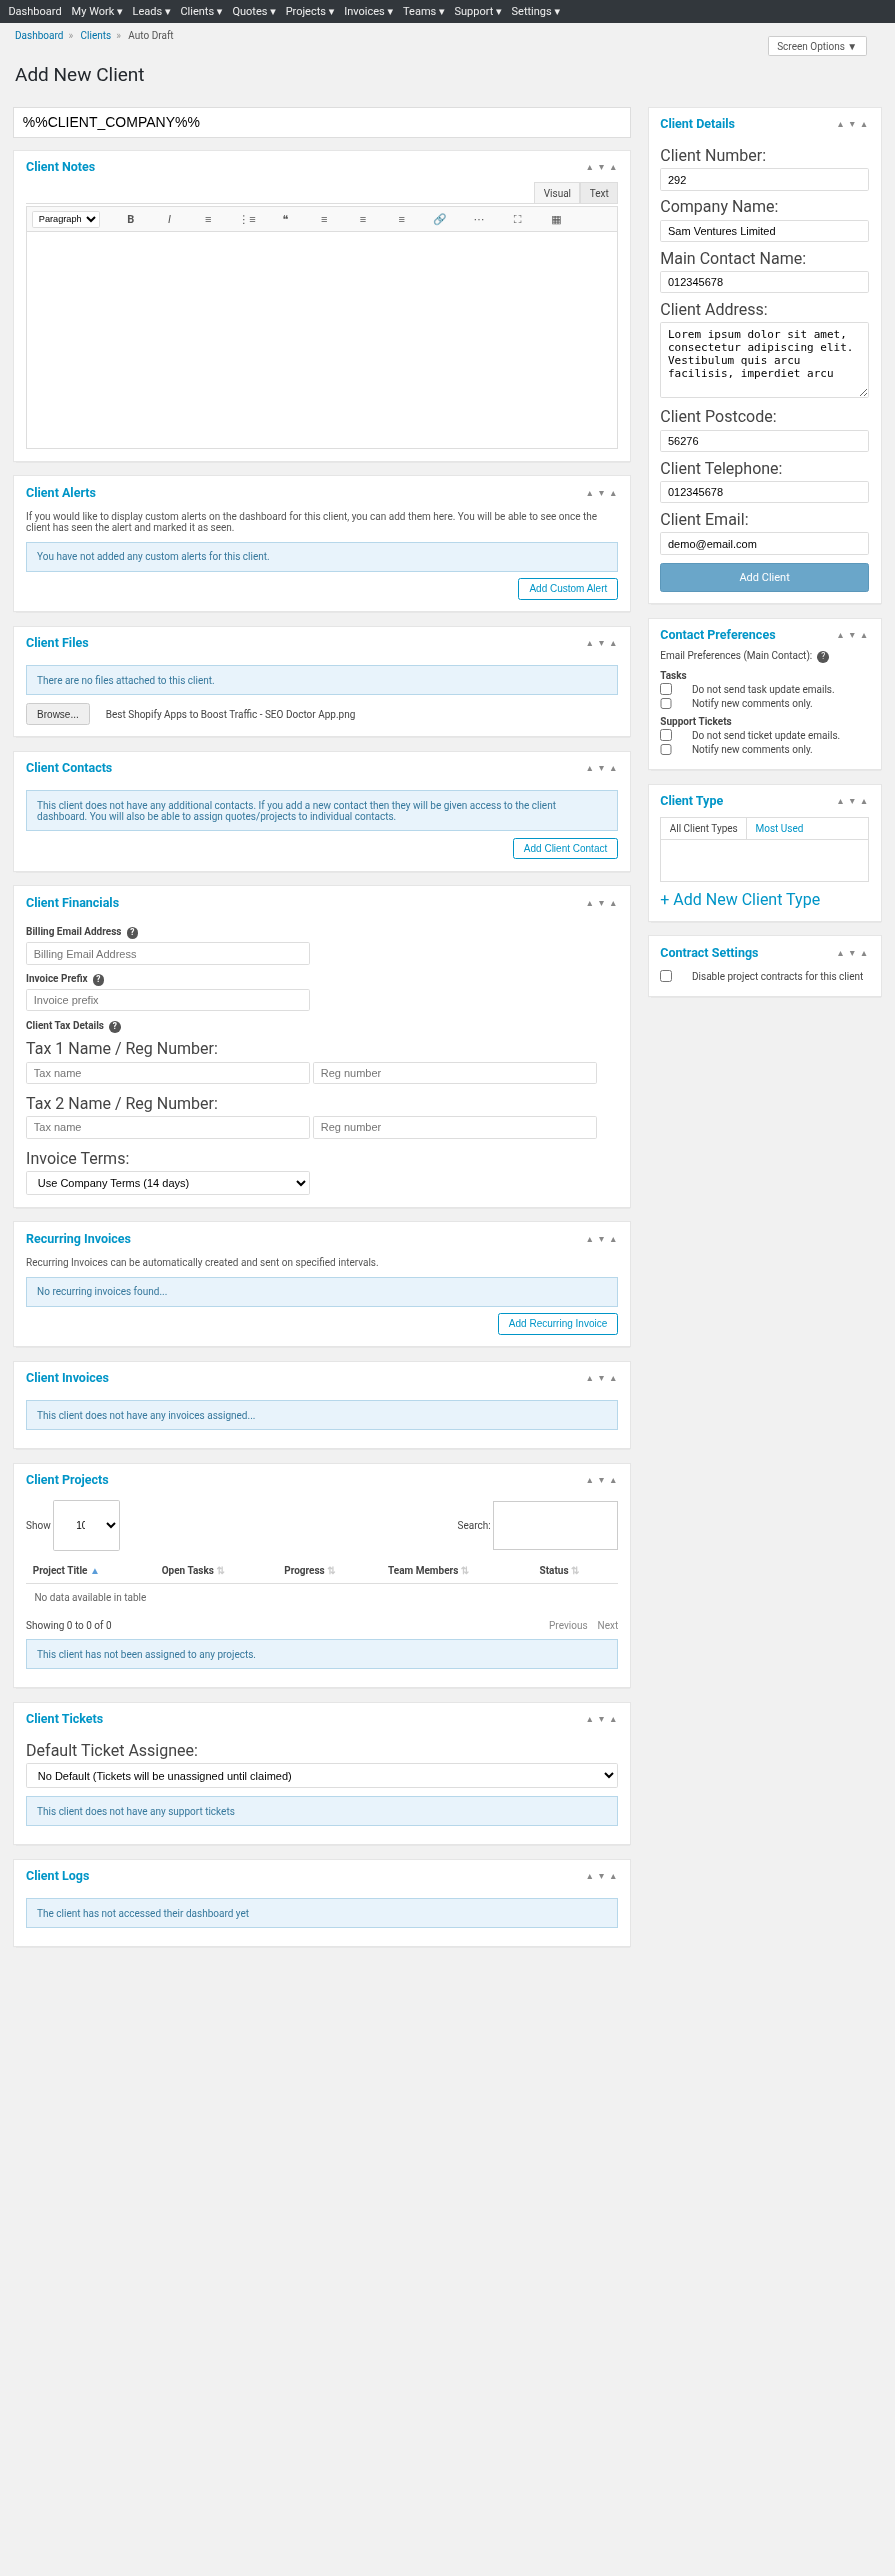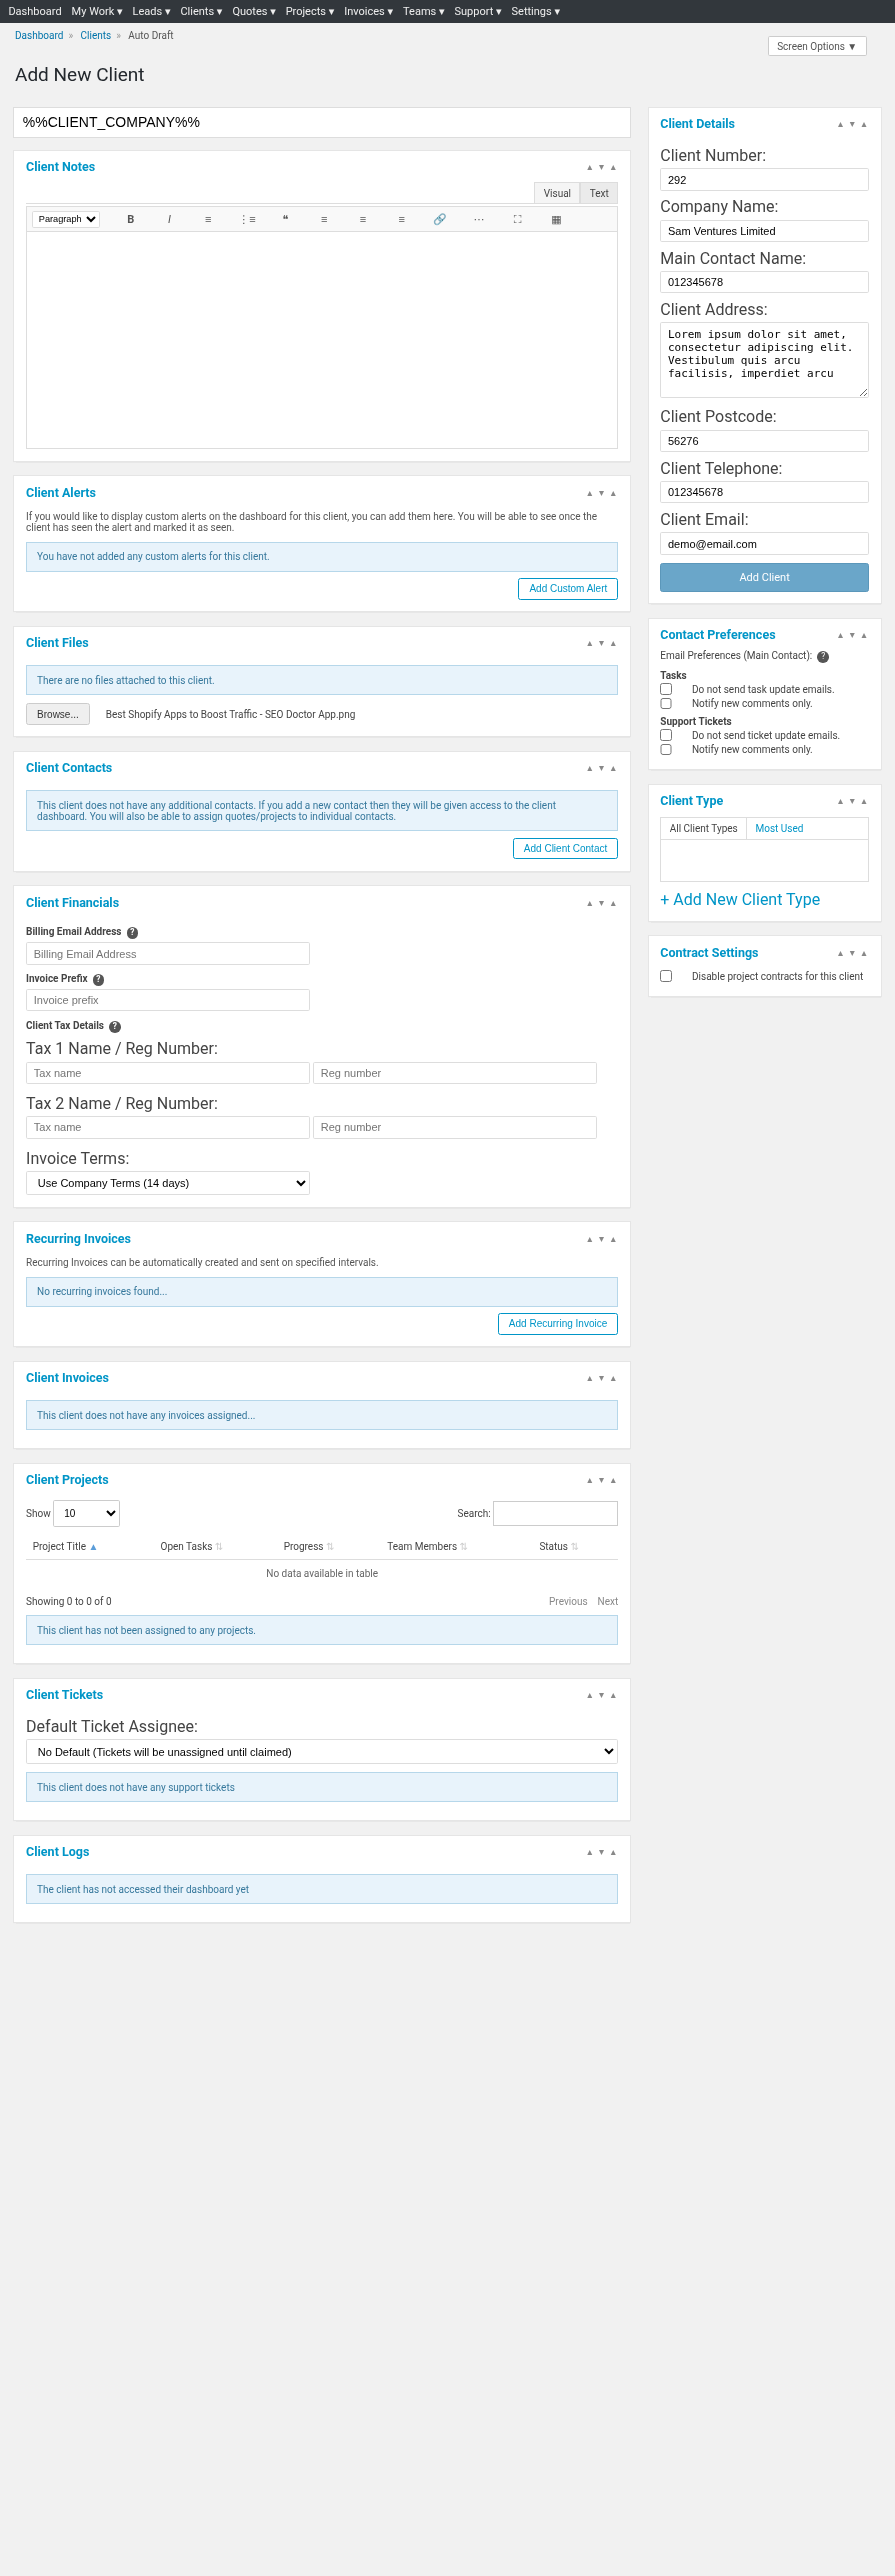--- a/index.html
+++ b/index.html
@@ -42,24 +42,24 @@
 .chk{display:flex;align-items:center;gap:20px;font-size:10px;margin:2.5px 0}
 .chk input{width:11.7px;height:11.7px}
 .sub{font-weight:700;font-size:10px;margin:6.7px 0 1.7px}
 .link{color:#0095c7;text-decoration:none;font-size:16px}
 .ct-tabs{display:flex;border:0.8px solid #ddd;font-size:10px}
 .ct-tabs span{padding:5px 8.4px;cursor:pointer}
 .ct-tabs .a{border-right:0.8px solid #ddd}
 .ct-tabs .b{color:#0095c7}
 .ct-box{border:0.8px solid #ddd;border-top:none;height:42px}
 .tbl{width:100%;border-collapse:collapse;font-size:10px;margin-top:6.7px}
-.tbl th{text-align:left;padding:6.7px;border-bottom:0.8px solid #ddd;font-weight:400;cursor:pointer}
-.tbl td{padding:8.4px;text-align:center;color:#666}
+.tbl th{text-align:left;padding:6.7px;border-bottom:0.8px solid #ddd;font-weight:700;cursor:pointer}
+.tbl td{padding:8.4px;text-align:left;color:#666}
 .tbl-ctl{display:flex;justify-content:space-between;align-items:center;font-size:10px;margin-top:5px}
-.tbl-ctl select,.tbl-ctl input{width:67px;padding:6px;border:0.8px solid #ccc;font-size:10px}
+.tbl-ctl select,.tbl-ctl input{width:67px;padding:18px;border:0.8px solid #ccc;font-size:10px}
 .pager{display:flex;justify-content:space-between;font-size:10px;margin:8.4px 0;align-items:center}
 .pager .nav{color:#888}
 .pager .nav span{margin-left:10px;cursor:pointer}
 .file-row{display:flex;align-items:center;gap:16px;margin-top:8.4px;font-size:10px}
 .half{width:48%}
 .clearfix::after{content:"";display:table;clear:both}
 </style>
 </head>
 <body>
 

